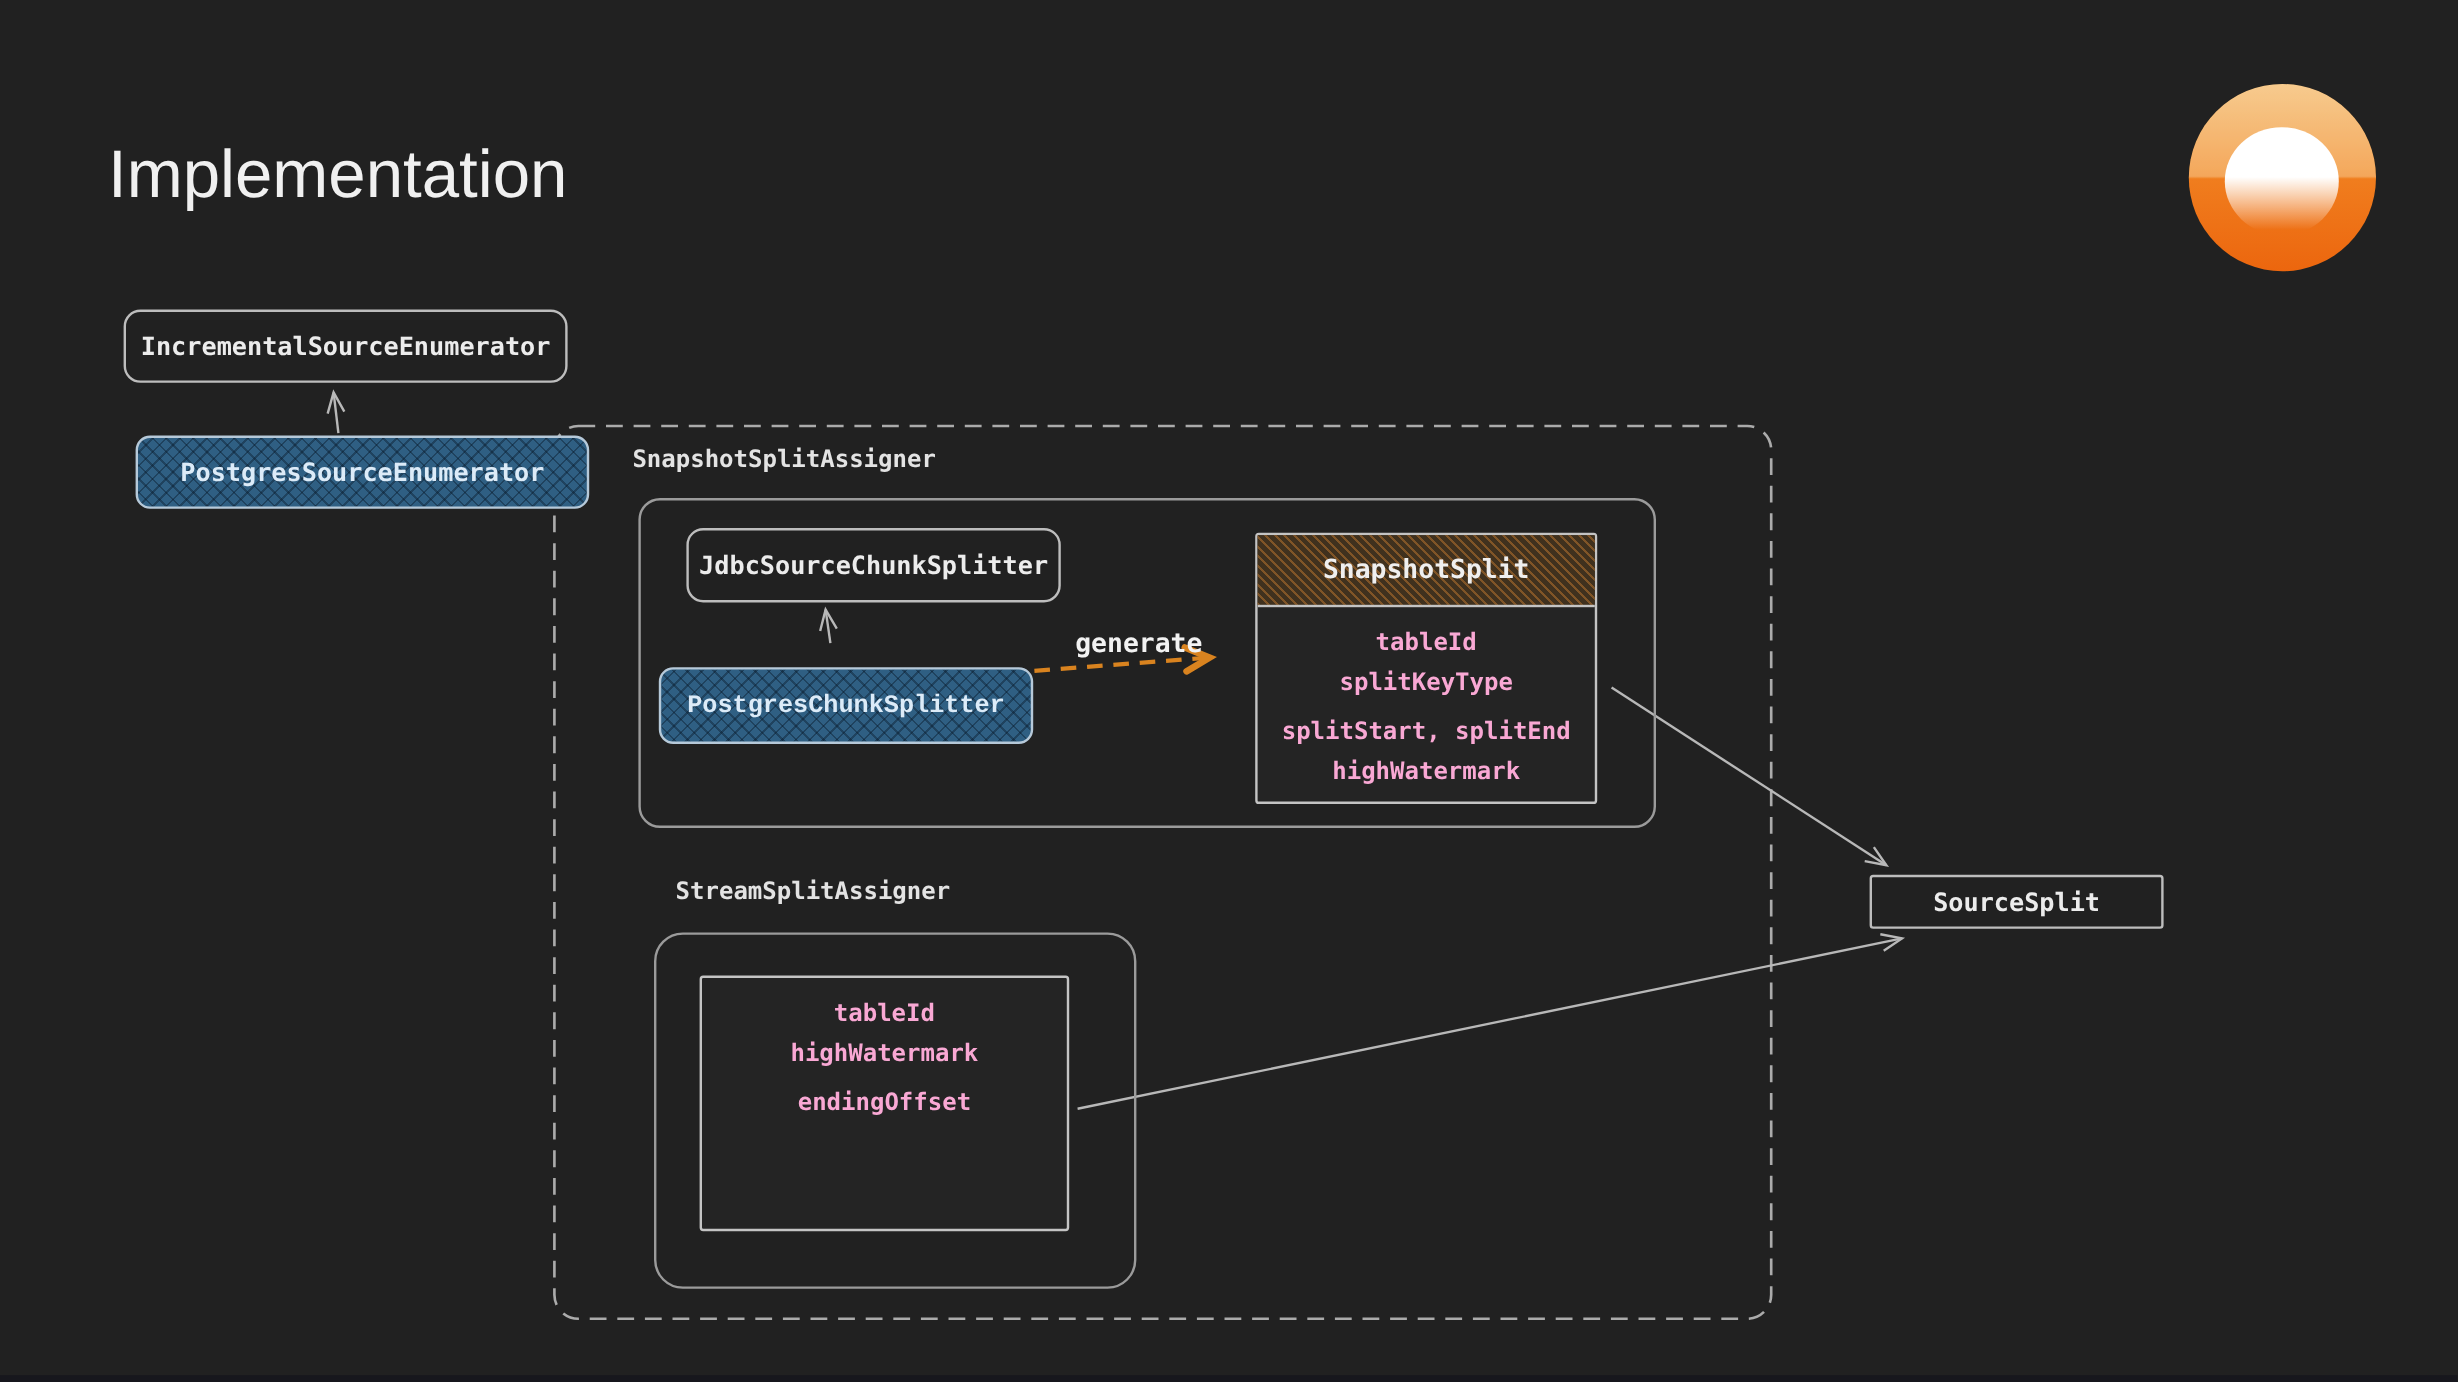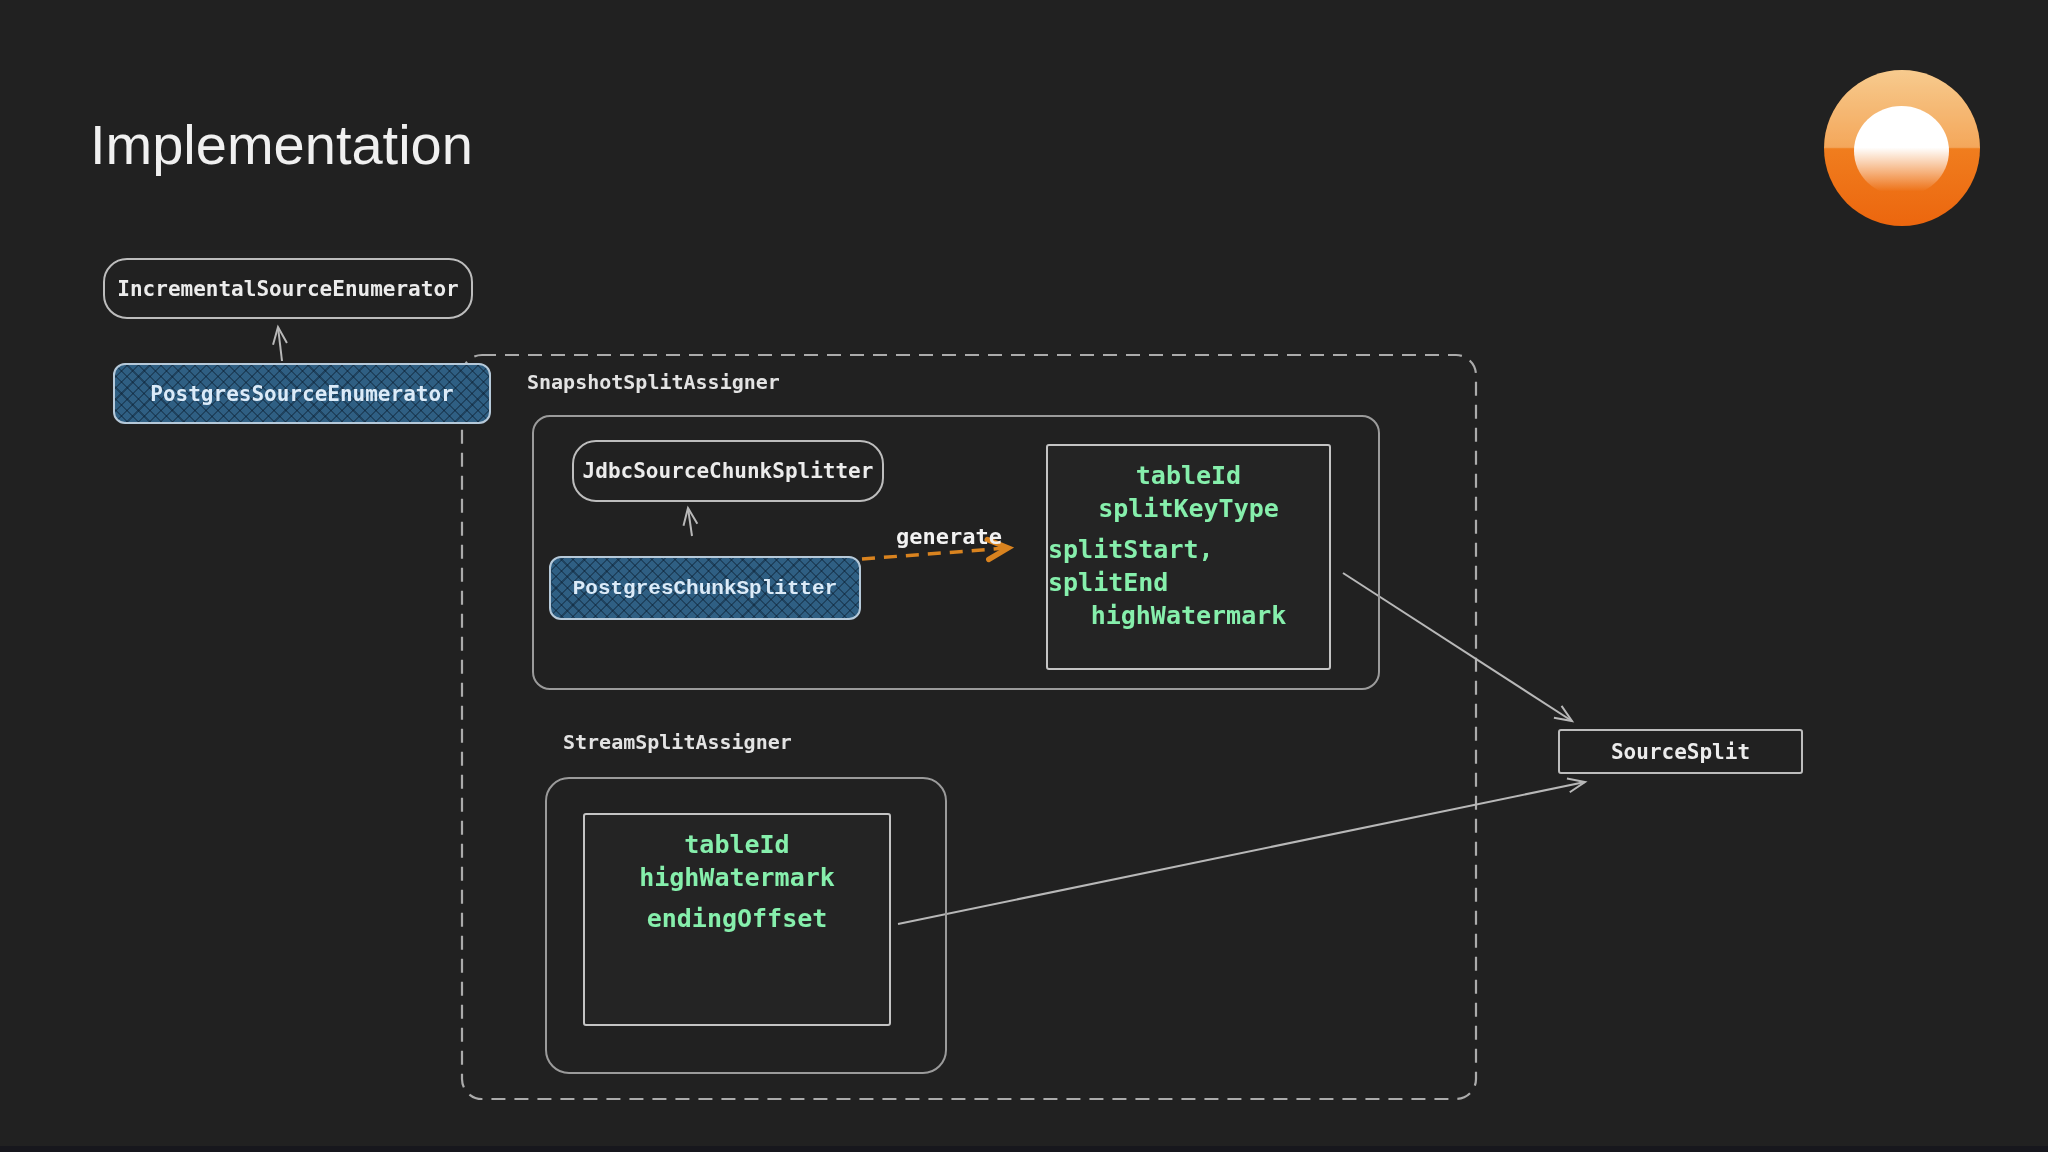--- a/index.html
+++ b/index.html
@@ -28,21 +28,21 @@
   }
   .orb .core{
     position:absolute;left:19%;top:23%;width:61%;height:58%;
     border-radius:50%;
     background:linear-gradient(180deg,#ffffff 0%,#ffffff 46%,rgba(255,255,255,0) 95%);
   }
   
   .node{
     display:flex;align-items:center;justify-content:center;
     font-size:21px;font-weight:bold;color:#ececec;
-    border:2px solid #bdbdbd;border-radius:24px;
+    border:2px solid #bdbdbd;border-radius:14px;
     box-sizing:border-box;background:#242424;
   }
   .node-blue{
     border:2px solid #b6c9d9;border-radius:12px;color:#dcebf8;
     background-color:#2f5f83;
     background-image:
       repeating-linear-gradient(45deg, rgba(8,24,40,.40) 0 1.5px, transparent 1.5px 8px),
       repeating-linear-gradient(135deg, rgba(8,24,40,.40) 0 1.5px, transparent 1.5px 8px);
   }
   .node-plain{background:transparent;}
@@ -64,21 +64,21 @@
     font-size:22px;font-weight:bold;color:#efefef;
     border-bottom:2px solid #c4c4c4;box-sizing:border-box;
     background-color:#40311e;
     background-image:repeating-linear-gradient(45deg, rgba(224,138,52,.40) 0 1.6px, transparent 1.6px 5.6px);
   }
   .card-body{
     flex:1;display:flex;flex-direction:column;align-items:center;
     padding-top:13px;
   }
   .field{
-    font-size:25px;font-weight:bold;color:#86efac;line-height:33px;
+    font-size:20px;font-weight:bold;color:#f9a8d4;line-height:33px;
   }
   .card-body .field:nth-child(3){margin-top:8px;}
   .edge-label{
     font-size:22px;font-weight:bold;color:#f2f2f2;
   }
   svg{position:absolute;left:0;top:0;pointer-events:none;}
   .bottom-strip{left:0;bottom:0;width:2048px;height:6px;background:#17171d;}
 </style>
 </head>
 <body>
@@ -116,20 +116,21 @@
 
 <div class="abs container-solid" style="left:532px;top:415px;width:848px;height:275px;"></div>
 
 <div class="abs node node-plain" style="left:572px;top:440px;width:312px;height:62px;">JdbcSourceChunkSplitter</div>
 
 <div class="abs node node-blue" style="left:549px;top:556px;width:312px;height:64px;font-family:Liberation Mono, monospace;">PostgresChunkSplitter</div>
 
 <div class="abs edge-label" style="left:896px;top:524px;">generate</div>
 
 <div class="abs card" style="left:1046px;top:444px;width:285px;height:226px;">
+  <div class="card-header" style="height:60px;">SnapshotSplit</div>
   <div class="card-body">
     <div class="field">tableId</div>
     <div class="field">splitKeyType</div>
     <div class="field">splitStart, splitEnd</div>
     <div class="field">highWatermark</div>
   </div>
 </div>
 
 <div class="abs group-label" style="left:563px;top:730px;">StreamSplitAssigner</div>
 

